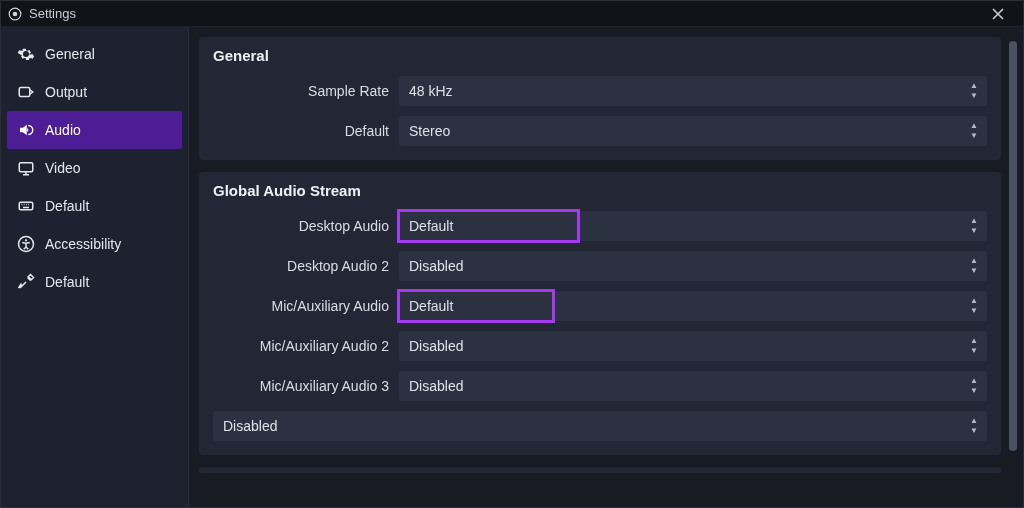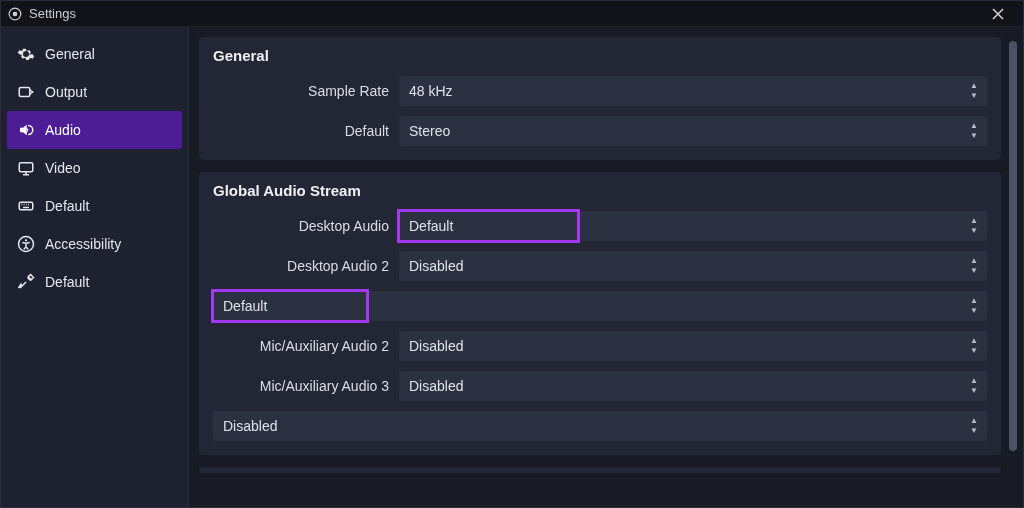--- a/index.html
+++ b/index.html
@@ -300,20 +300,21 @@
             <div class="select">
               <span>Disabled</span>
               <div class="spinner">
                   <div>▲</div>
                   <div>▼</div>
                 </div>
             </div>
           </div>
 
           <div class="row">
+            <div class="row-label">Mic/Auxiliary Audio</div>
             <div class="highlight-wrap">
               <div class="select">
                 <span>Default</span>
                 <div class="spinner">
                     <div>▲</div>
                     <div>▼</div>
                   </div>
               </div>
               <div class="highlight-overlay" style="width:158px"></div>
             </div>

